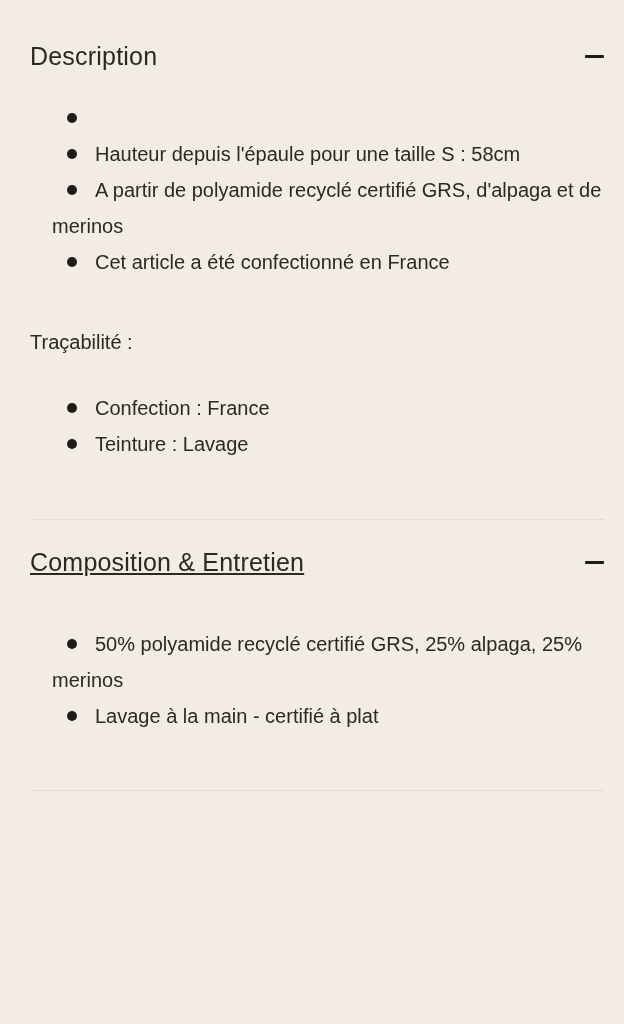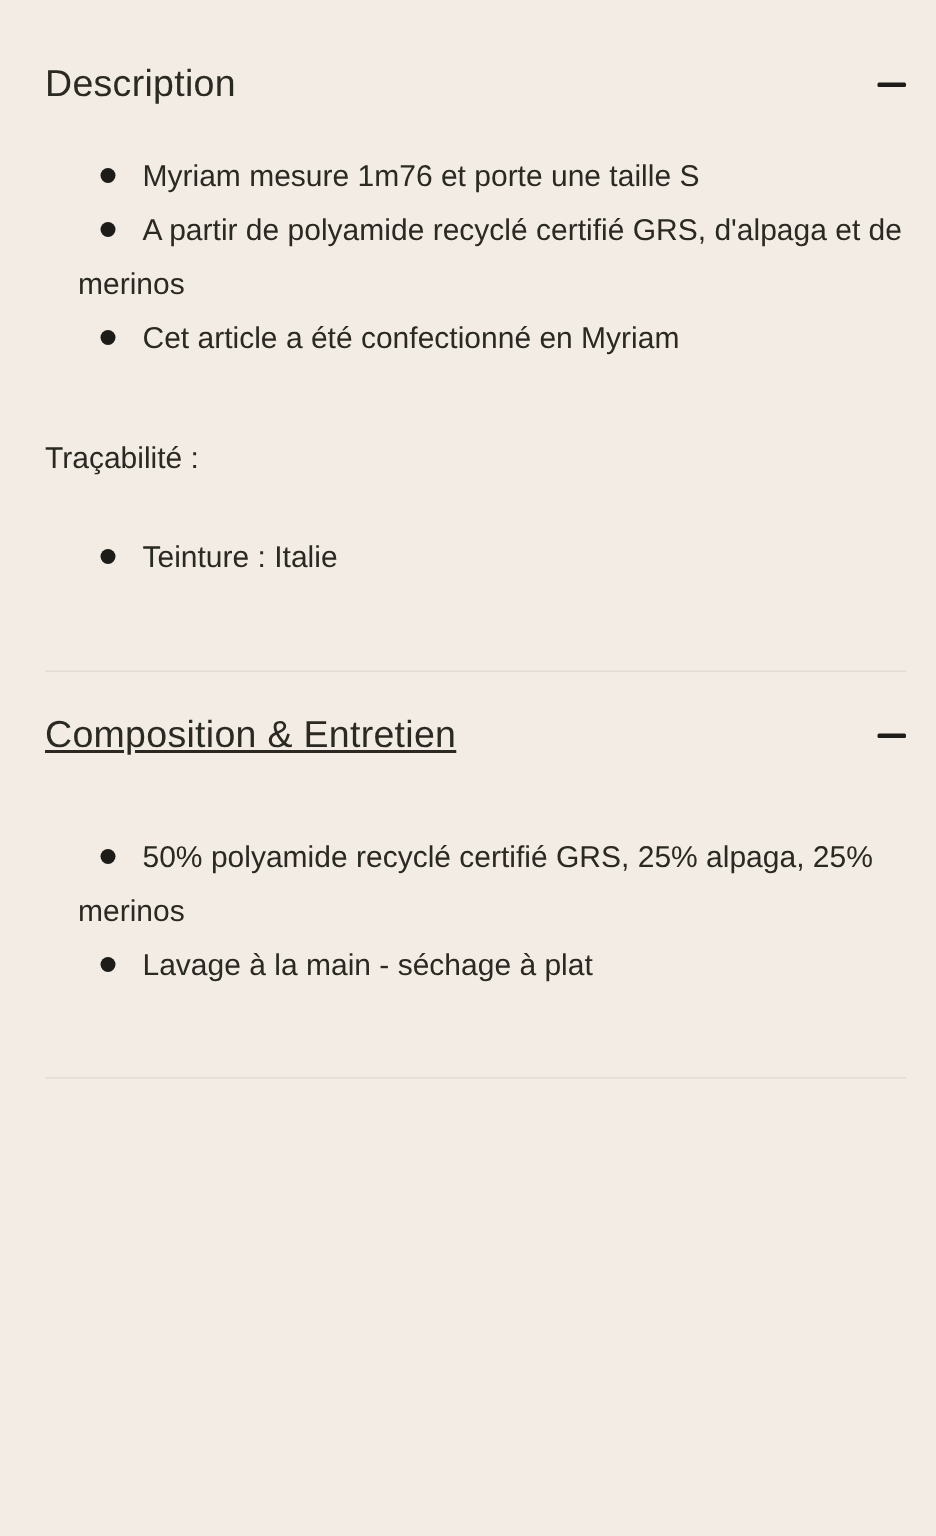--- a/index.html
+++ b/index.html
@@ -77,37 +77,39 @@
 
 <main class="accordion">
 
   <section class="accordion-section" id="section-description">
     <div class="section-header">
       <h3 class="section-title">Description</h3>
       <span class="minus-icon"></span>
     </div>
     <div class="section-body">
       <ul class="bullet-list" id="description-list">
-        <li><span class="bullet-dot"></span><span>Myriam mesure 1m76 et porte une taille S</span></li>
+        <li><span class="bullet-dot"></span></li>
+        <li><span class="bullet-dot"></span><span>Hauteur depuis l'épaule pour une taille S : 58cm</span></li>
         <li><span class="bullet-dot"></span><span>A partir de polyamide recyclé certifié GRS, d'alpaga et de merinos</span></li>
-        <li><span class="bullet-dot"></span><span>Cet article a été confectionné en Myriam</span></li>
+        <li><span class="bullet-dot"></span><span>Cet article a été confectionné en France</span></li>
       </ul>
       <p class="subheading">Traçabilité :</p>
       <ul class="bullet-list" id="trace-list">
-        <li><span class="bullet-dot"></span><span>Teinture : Italie</span></li>
+        <li><span class="bullet-dot"></span><span>Confection : France</span></li>
+        <li><span class="bullet-dot"></span><span>Teinture : Lavage</span></li>
       </ul>
     </div>
   </section>
 
   <section class="accordion-section" id="section-composition">
     <div class="section-header">
       <h3 class="section-title">Composition &amp; Entretien</h3>
       <span class="minus-icon"></span>
     </div>
     <div class="section-body">
       <ul class="bullet-list" id="composition-list">
         <li><span class="bullet-dot"></span><span>50% polyamide recyclé certifié GRS, 25% alpaga, 25% merinos</span></li>
-        <li><span class="bullet-dot"></span><span>Lavage à la main - séchage à plat</span></li>
+        <li><span class="bullet-dot"></span><span>Lavage à la main - certifié à plat</span></li>
       </ul>
     </div>
   </section>
 
 </main>
 
 </body></html>

